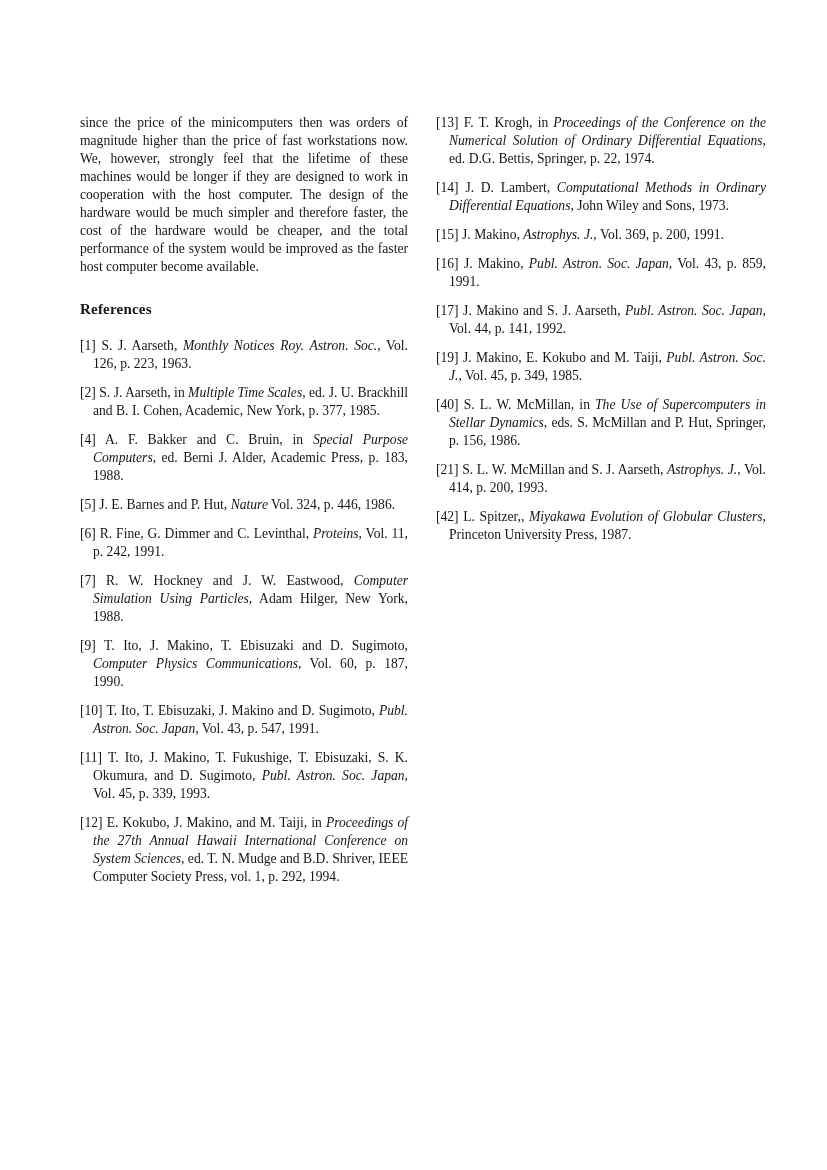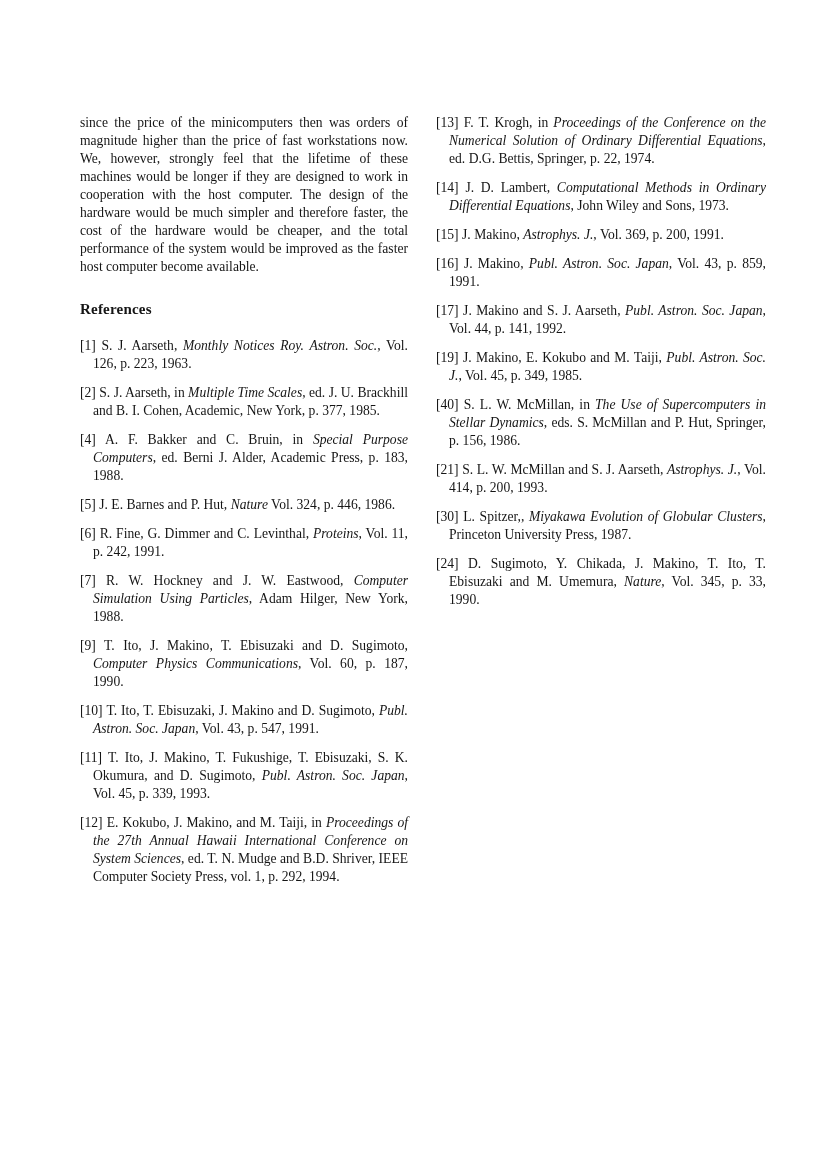--- a/index.html
+++ b/index.html
@@ -75,17 +75,16 @@
   <div class="col col-right">
     <div class="ref-list" id="refs-right">
         <div class="ref"><span class="ref-label">[13]</span> <span>F. T. Krogh, in </span><em>Proceedings of the Conference on the Numerical Solution of Ordinary Differential Equations</em><span>, ed. D.G. Bettis, Springer, p. 22, 1974.</span></div>
         <div class="ref"><span class="ref-label">[14]</span> <span>J. D. Lambert, </span><em>Computational Methods in Ordinary Differential Equations</em><span>, John Wiley and Sons, 1973.</span></div>
         <div class="ref"><span class="ref-label">[15]</span> <span>J. Makino, </span><em>Astrophys. J.</em><span>, Vol. 369, p. 200, 1991.</span></div>
         <div class="ref"><span class="ref-label">[16]</span> <span>J. Makino, </span><em>Publ. Astron. Soc. Japan</em><span>, Vol. 43, p. 859, 1991.</span></div>
         <div class="ref"><span class="ref-label">[17]</span> <span>J. Makino and S. J. Aarseth, </span><em>Publ. Astron. Soc. Japan</em><span>, Vol. 44, p. 141, 1992.</span></div>
         <div class="ref"><span class="ref-label">[19]</span> <span>J. Makino, E. Kokubo and M. Taiji, </span><em>Publ. Astron. Soc. J.</em><span>, Vol. 45, p. 349, 1985.</span></div>
         <div class="ref"><span class="ref-label">[40]</span> <span>S. L. W. McMillan, in </span><em>The Use of Supercomputers in Stellar Dynamics</em><span>, eds. S. McMillan and P. Hut, Springer, p. 156, 1986.</span></div>
         <div class="ref"><span class="ref-label">[21]</span> <span>S. L. W. McMillan and S. J. Aarseth, </span><em>Astrophys. J.</em><span>, Vol. 414, p. 200, 1993.</span></div>
-        <div class="ref"><span class="ref-label">[30]</span> <span>L. Spitzer,, </span><em>Miyakawa Evolution of Globular Clusters</em><span>, Princeton University Press, 1987.</span></div>
-        <div class="ref"><span class="ref-label">[24]</span> <span>D. Sugimoto, Y. Chikada, J. Makino, T. Ito, T. Ebisuzaki and M. Umemura, </span><em>Nature</em><span>, Vol. 345, p. 33, 1990.</span></div>
+        <div class="ref"><span class="ref-label">[42]</span> <span>L. Spitzer,, </span><em>Miyakawa Evolution of Globular Clusters</em><span>, Princeton University Press, 1987.</span></div>
       </div>
   </div>
 </div>
 
 </body></html>

